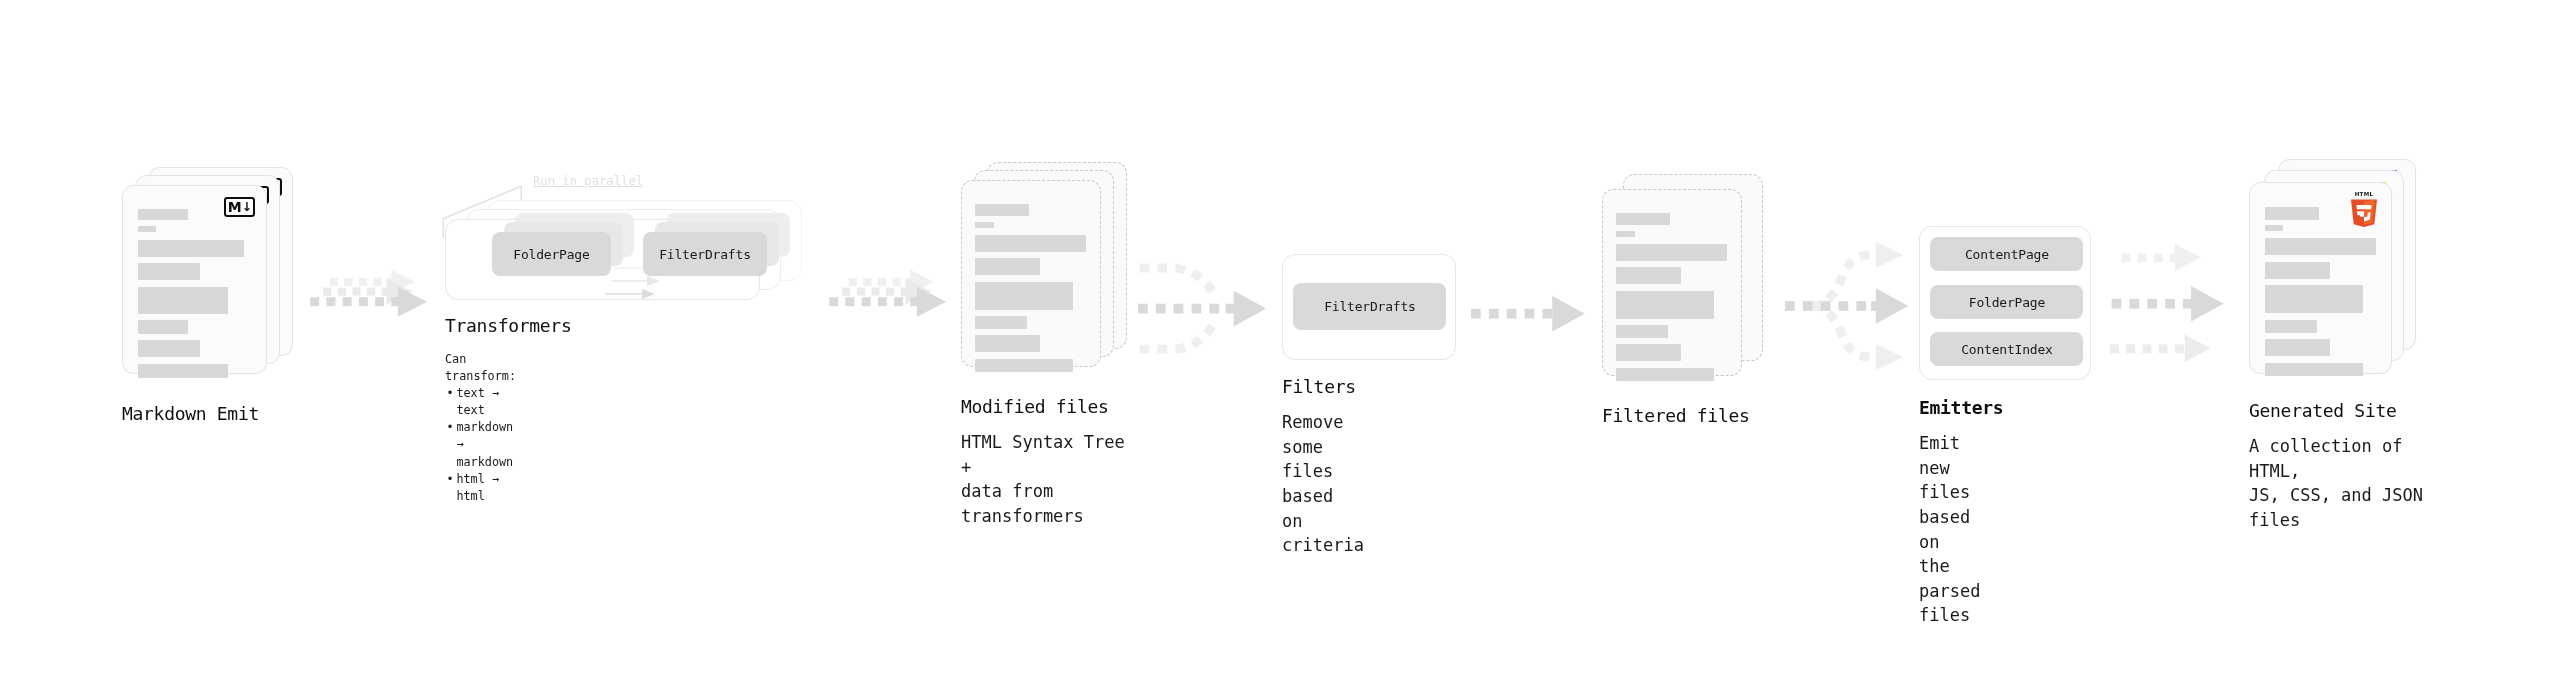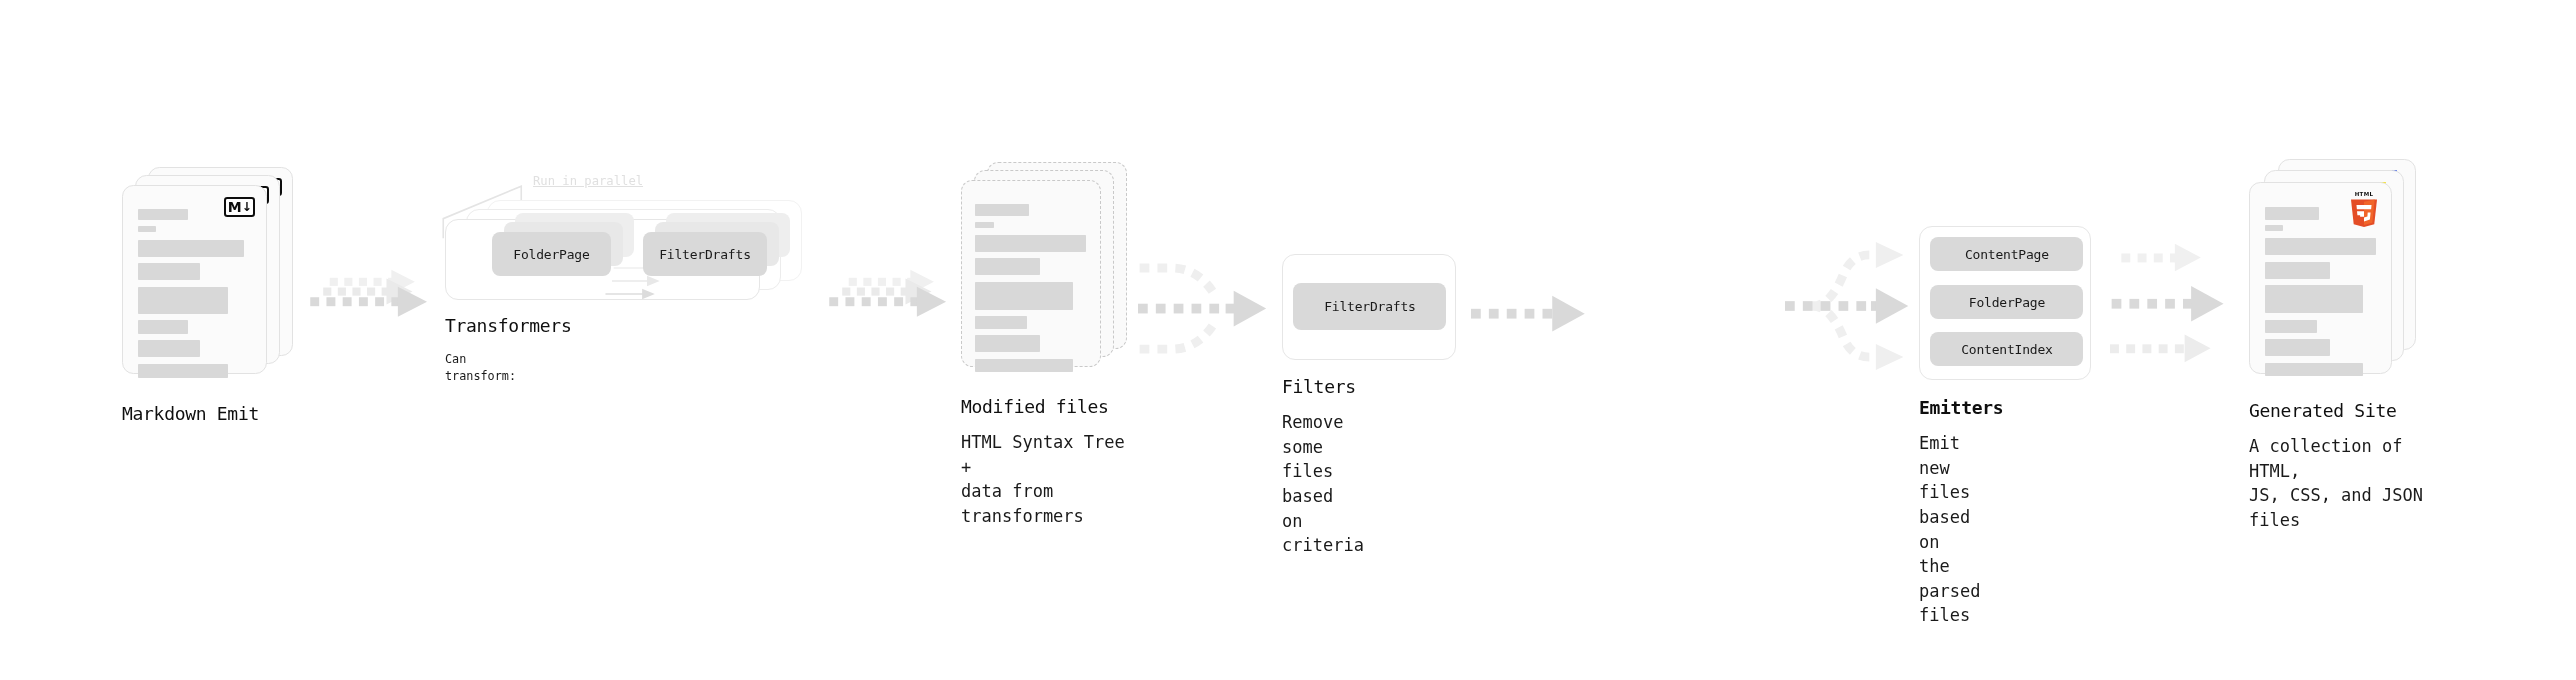--- a/index.html
+++ b/index.html
@@ -228,20 +228,25 @@
       </g>
     </svg>
 
     <div class="chip" style="left:47px;top:39px;width:119px;height:44px;">FolderPage</div>
     <div class="chip" style="left:198px;top:39px;width:124px;height:44px;">FilterDrafts</div>
 
     <div class="title" style="left:0px;top:122px;">Transformers</div>
 
     <div class="bullets" style="left:0px;top:158px;">
       <span class="cap">Can transform:</span>
+      <ul>
+        <li>text → text</li>
+        <li>markdown → markdown</li>
+        <li>html → html</li>
+      </ul>
     </div>
   </div>
 
   <svg class="arrow-svg" style="left:826px;top:268px;" width="142" height="65" viewBox="0 0 175 80">
     <g fill="#f0f0f0">
       <rect x="28" y="12" width="10" height="10"></rect>
         <rect x="46" y="12" width="10" height="10"></rect>
       <rect x="64" y="12" width="10" height="10"></rect>
         <rect x="82" y="12" width="10" height="10"></rect>
       <rect x="100" y="12" width="10" height="10"></rect>
@@ -314,20 +319,38 @@
     <g fill="#d9d9d9">
       <rect x="0" y="18" width="12" height="12"></rect>
         <rect x="22" y="18" width="12" height="12"></rect>
       <rect x="44" y="18" width="12" height="12"></rect>
         <rect x="66" y="18" width="12" height="12"></rect>
       <rect x="88" y="18" width="12" height="12"></rect>
       <polygon points="100,2 140,24 100,46"></polygon>
     </g>
   </svg>
 
+  <div class="stage" style="left:1602px;top:171px;">
+    <div class="doc-stack" style="width:175px;height:211px;">
+      <div class="doc dashed" style="left:21px;top:3.3px;width:140px;height:187px;"></div>
+      <div class="doc dashed" style="left:0px;top:18px;width:140px;height:187px;">
+        <div class="doc-lines">
+          <div class="ln" style="left:13px;top:23px;width:54px;height:12.2px;"></div>
+          <div class="ln" style="left:13px;top:41px;width:18.7px;height:5.7px;"></div>
+          <div class="ln" style="left:13px;top:54px;width:111px;height:17px;"></div>
+          <div class="ln" style="left:13px;top:77px;width:65px;height:17px;"></div>
+          <div class="ln" style="left:13px;top:101px;width:98px;height:28.4px;"></div>
+          <div class="ln" style="left:13px;top:135px;width:52px;height:13px;"></div>
+          <div class="ln" style="left:13px;top:154px;width:65px;height:17px;"></div>
+          <div class="ln" style="left:13px;top:178px;width:98px;height:13px;"></div>
+        </div>
+      </div>
+    </div>
+    <div class="title" style="left:0px;top:234px;">Filtered files</div>
+  </div>
 
   <svg class="arrow-svg" style="left:1785px;top:237px;" width="146" height="138" viewBox="0 0 180 170">
     <path d="M34 85 Q56 85 72 46 Q82 22 104 22 L112 22" fill="none" stroke="#efefef" stroke-width="11" stroke-dasharray="12 10" stroke-linecap="butt"></path>
     <path d="M34 85 Q56 85 72 124 Q82 148 104 148 L112 148" fill="none" stroke="#efefef" stroke-width="11" stroke-dasharray="12 10" stroke-linecap="butt"></path>
     <g fill="#efefef">
         <polygon points="112,6 146,22 112,38"></polygon>
       </g>
     <g fill="#efefef">
         <polygon points="112,132 146,148 112,164"></polygon>
       </g>

